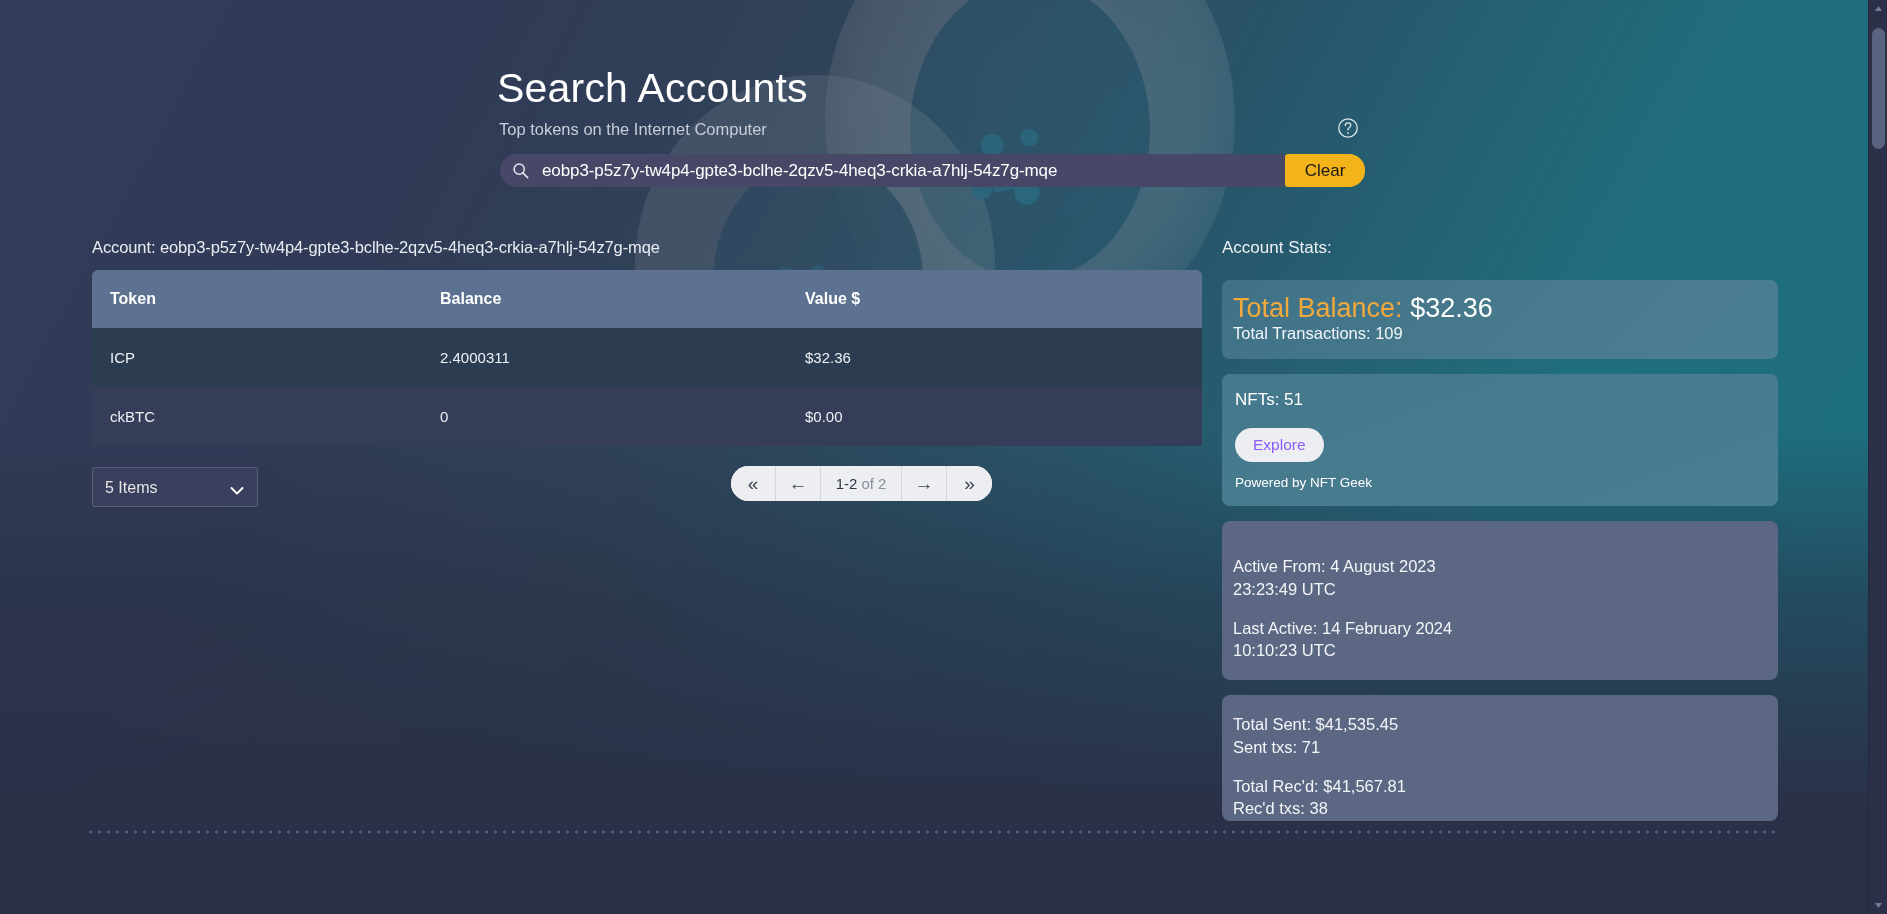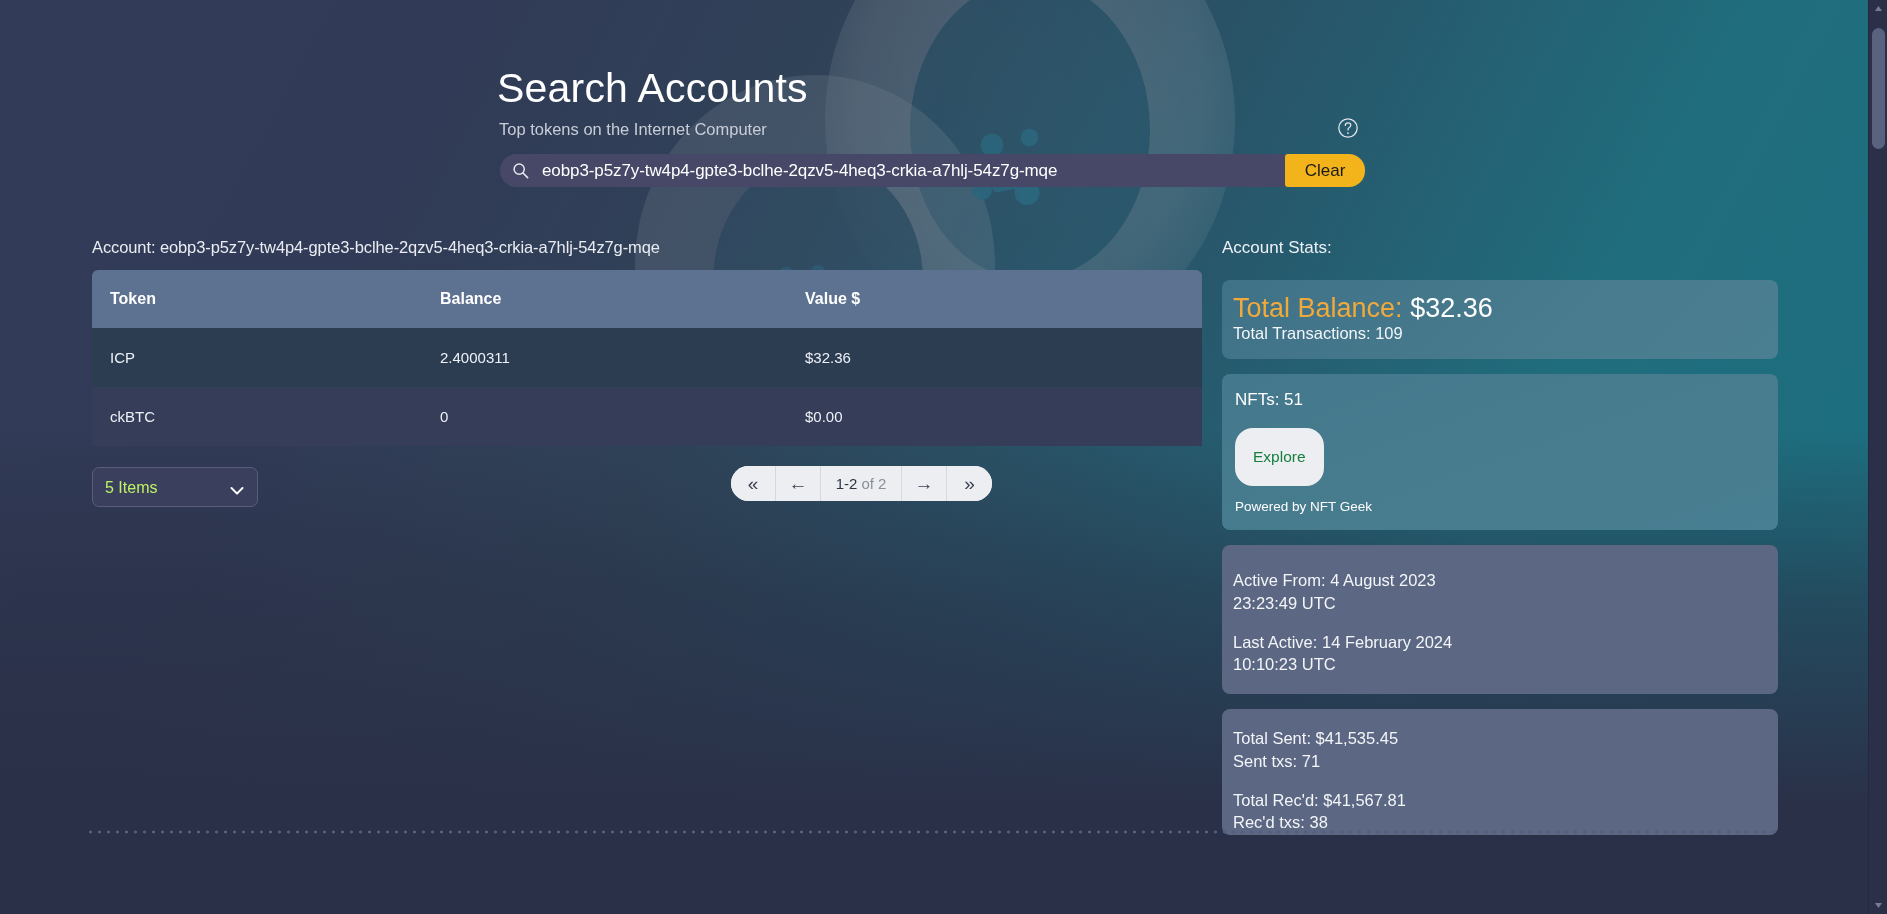--- a/index.html
+++ b/index.html
@@ -170,22 +170,22 @@
     margin-top: 21px;
     height: 40px;
     width: 1110px;
   }
   #items-select {
     position: absolute;
     left: 0; top: 0;
     width: 166px; height: 40px;
     background: #3b3f5e;
     border: 1px solid #5a5d79;
-    border-radius: 7px;
-    color: #bef264;
+    border-radius: 2px;
+    color: #e5e5e5;
     font-family: "Liberation Sans", sans-serif;
     font-size: 16px;
     padding: 0 12px;
     cursor: pointer;
     appearance: none;
     -webkit-appearance: none;
   }
   #items-select-arrow {
     position: absolute;
     left: 138px; top: 15px;
@@ -246,41 +246,41 @@
   #card-balance {
     background: linear-gradient(135deg, #3f7287 0%, #487b8d 60%, #4a7f91 100%);
     padding: 13px 11px 16px 11px;
   }
   #card-nft {
     background: linear-gradient(160deg, #44788c 0%, #477b8e 50%, #497f92 100%);
     padding: 16px 11px 16px 13px;
   }
   #card-active {
     background: #5b6783;
-    padding: 24px 11px 18px 11px;
+    padding: 34px 11px 18px 11px;
   }
   #card-txs {
     background: #5b6783;
     padding: 18px 11px 1px 11px;
   }
   #total-balance-line {
     font-size: 27px;
   }
   #total-balance-label { color: #f0a93a; }
   #total-balance-value { color: #ffffff; }
   #total-transactions { font-size: 16.5px; color:#f2f5f9; }
   #nft-count { font-size: 17px; margin-bottom: 18px; color: #ffffff; }
   #explore-button {
     display: inline-block;
     background: #eceef1;
-    color: #15803d;
+    color: #8b5cf6;
     border: none;
     border-radius: 18px;
     font-size: 15.5px;
-    padding: 20px 18px;
+    padding: 8px 18px;
     cursor: pointer;
     font-family: "Liberation Sans", sans-serif;
     margin-bottom: 13px;
   }
   #nft-powered { font-size: 13.5px; color: #ffffff; }
   .card-line { font-size: 16.5px; line-height: 1.38; color: #f3f5f8; }
   .card-gap { height: 16px; }
 
   
   #dotted-divider {

